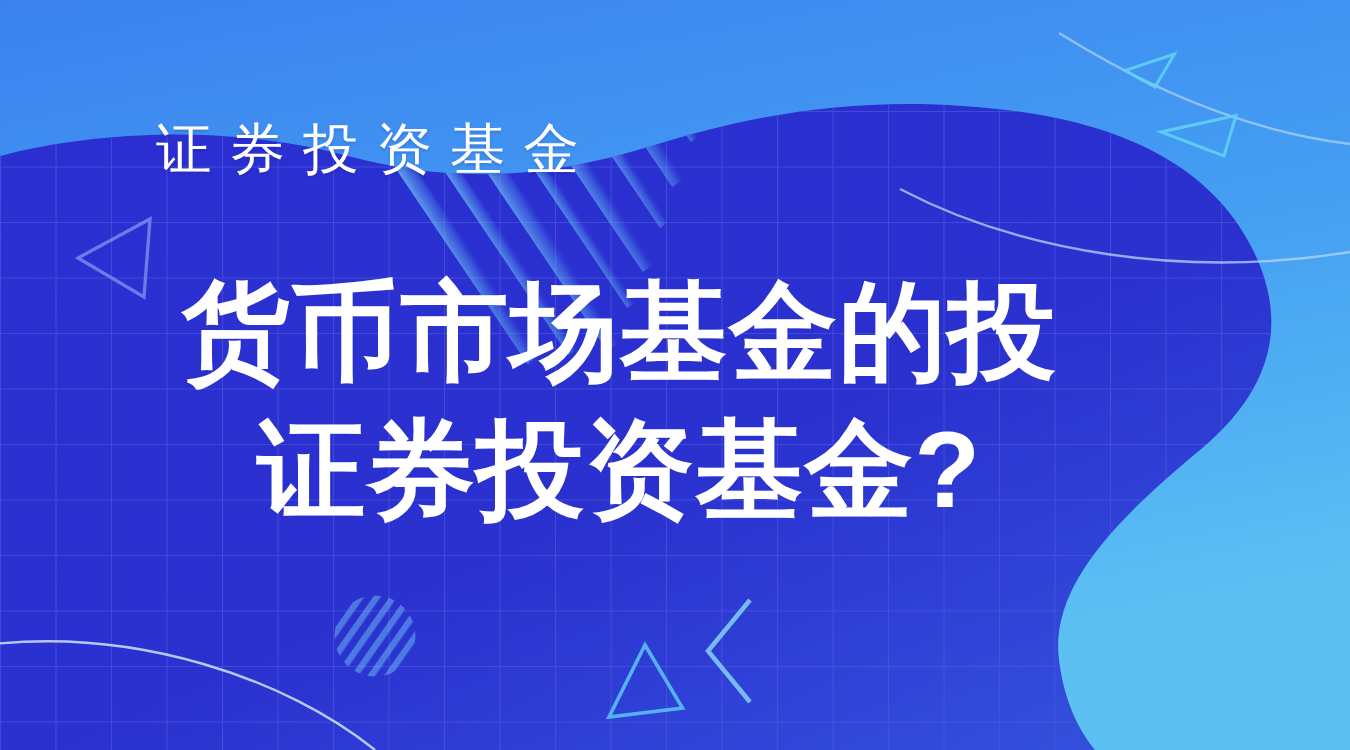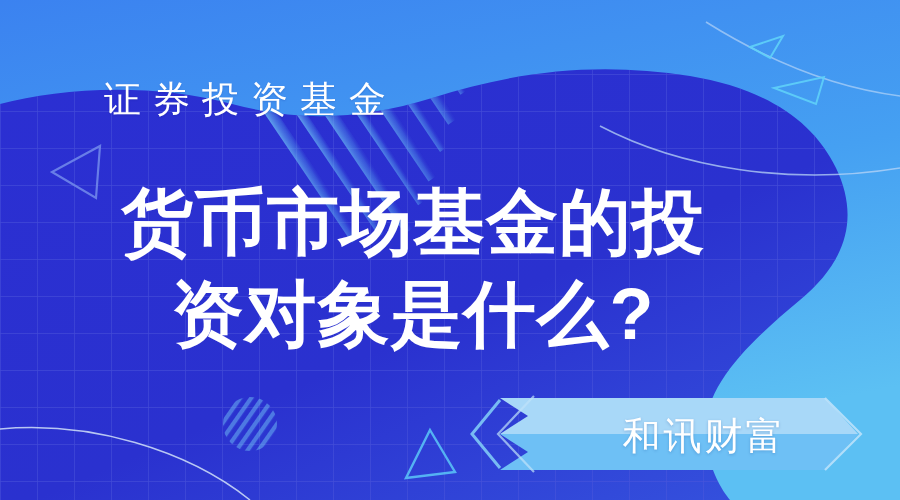--- a/index.html
+++ b/index.html
@@ -162,34 +162,17 @@
       </g>
 
       <path d="M 500,400 L 472,434 L 500,468" fill="none" stroke="#7fc9f6" stroke-width="3" opacity="0.9"></path>
     </svg>
   </div>
 
   <div class="subtitle">证券投资基金</div>
 
   <div class="headline">
     <span class="line">货币市场基金的投</span>
-    <span class="line">资对象是什么?</span>
+    <span class="line">证券投资基金?</span>
   </div>
 
-  <div class="banner-wrap">
-    <svg class="banner-svg" viewBox="0 0 430 86">
-
-      <path d="M 30,6 L 355,6 L 388,42 L 30,42 L 58,24 Z" fill="#a8d8f8"></path>
-
-      <path d="M 30,42 L 388,42 L 355,78 L 30,78 L 58,60 Z" fill="#6ec0f5"></path>
-
-      <path d="M 30,6 L 58,24 L 58,60 L 30,78 L 6,42 Z" fill="#6ec0f5" opacity="0.0"></path>
-
-      <path d="M 30,6 L 66,42 L 30,78 L 0,78 L 36,42 L 0,6 Z" fill="#2a30ce" opacity="0"></path>
-
-      <path d="M 355,6 L 391,42 L 355,78" fill="none" stroke="#bfe3fa" stroke-width="2.2" opacity="0.85"></path>
-
-      <path d="M 64,4 L 28,42 L 64,80" fill="none" stroke="#bfe3fa" stroke-width="2.2" opacity="0.7"></path>
-    </svg>
-    <div class="banner-label">和讯财富</div>
-  </div>
 
 </div>
 
 </body></html>

